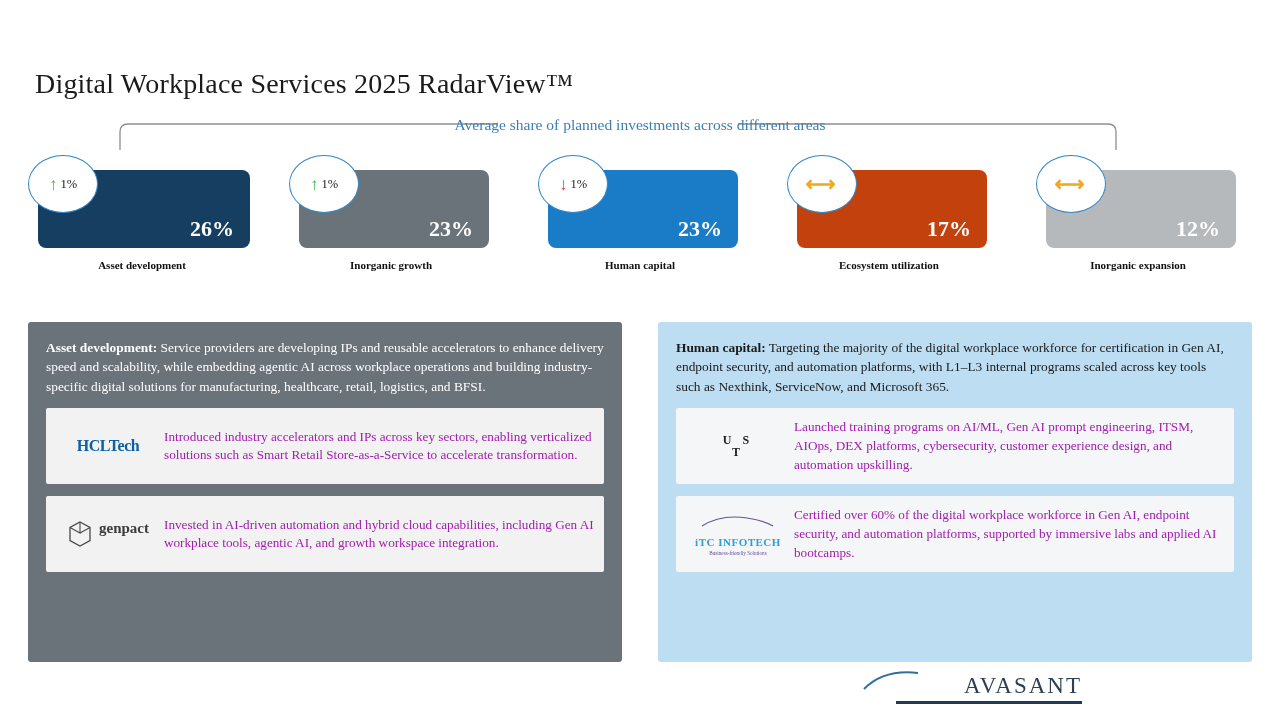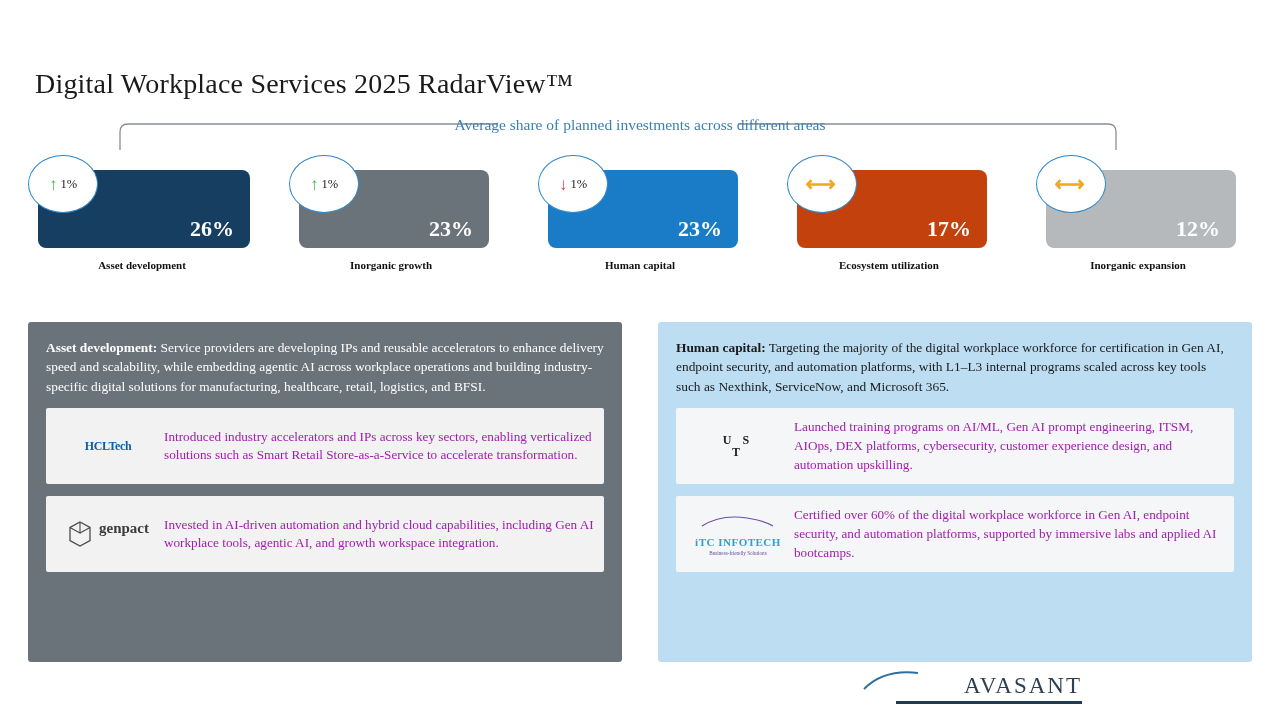--- a/index.html
+++ b/index.html
@@ -94,21 +94,21 @@
     width: 104px; min-width: 104px;
     display: flex; align-items: center; justify-content: center;
   }
   .card-text {
     font-size: 13.2px; line-height: 1.42; color: #a21caf;
     padding-left: 4px;
   }
 
   
   .logo-hcl {
-    font-size: 12px; font-weight: bold; color: #0b5fa5;
+    font-size: 16px; font-weight: bold; color: #0b5fa5;
     letter-spacing: -0.4px;
   }
   .logo-genpact {
     display: flex; gap: 6px;
   }
   .logo-genpact .cube { width: 26px; height: 28px; }
   .logo-genpact .gp-text {
     font-size: 15px; color: #3b3b3b; font-weight: 600;
   }
   .logo-ust { text-align: center; line-height: 1.05; }

